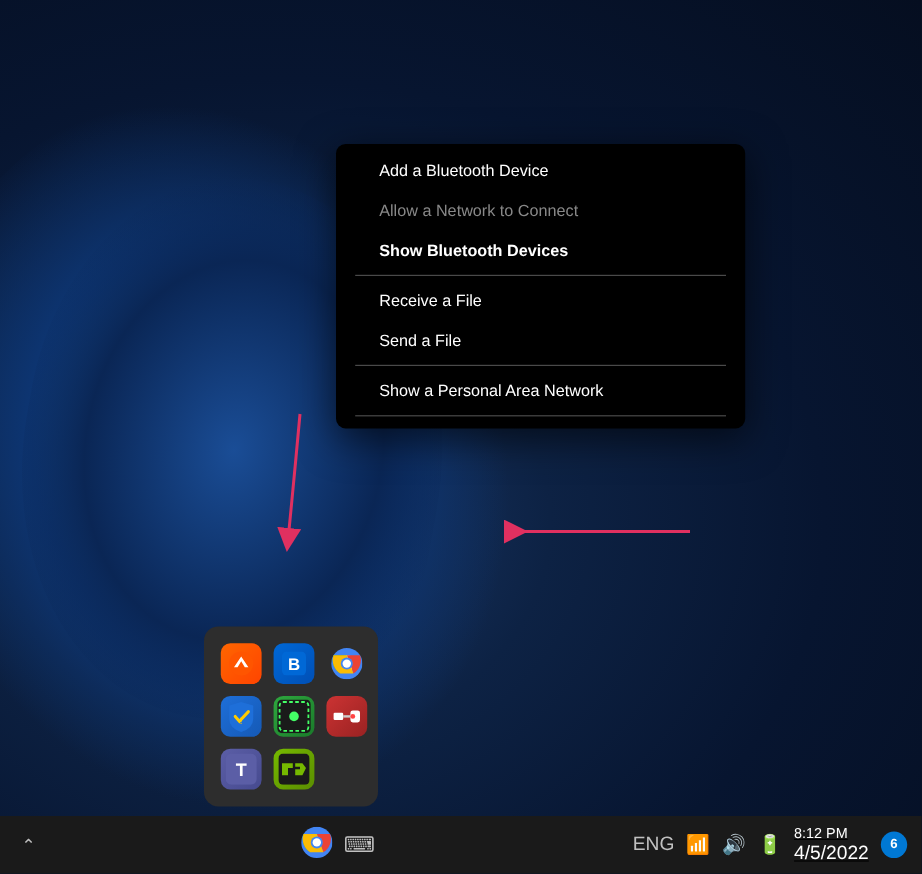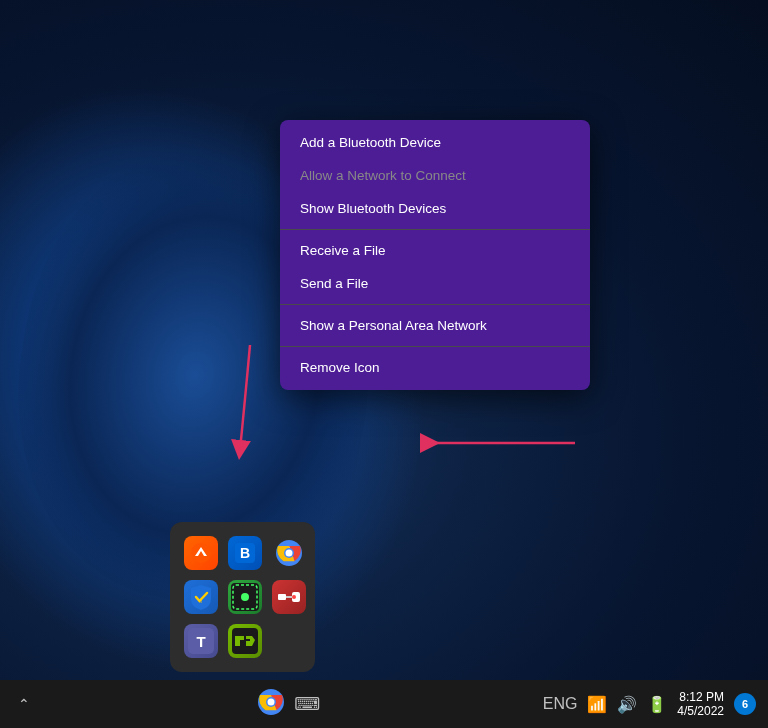--- a/index.html
+++ b/index.html
@@ -88,32 +88,33 @@
     }
 
     .taskbar-icon {
       color: #c0c0c0;
       font-size: 16px;
     }
 
     .taskbar-time {
       display: flex;
       flex-direction: column;
-      align-items: flex-end;
+      align-items: flex-start;
+      text-decoration: underline;
     }
 
     .taskbar-time .time {
       color: #ffffff;
       font-size: 12px;
       line-height: 1.2;
     }
 
     .taskbar-time .date {
       color: #ffffff;
-      font-size: 12px;
+      font-size: 16px;
       line-height: 1.2;
     }
 
     .notification-badge {
       width: 22px;
       height: 22px;
       background: #0078d4;
       border-radius: 50%;
       display: flex;
       align-items: center;
@@ -147,43 +148,43 @@
       justify-content: center;
       font-size: 20px;
       cursor: pointer;
     }
 
     
     .context-menu {
       position: absolute;
       top: 120px;
       left: 280px;
-      width: 310px;
-      background: #4c1d95;
+      width: 341px;
+      background: #000000;
       border-radius: 8px;
-      padding: 6px 0;
+      padding: 6px 16px;
       box-shadow: 0 8px 32px rgba(0,0,0,0.6);
       z-index: 30;
     }
 
     .context-menu-item {
       padding: 9px 20px;
       color: #ffffff;
       font-size: 13.5px;
       cursor: pointer;
       white-space: nowrap;
     }
 
     .context-menu-item.disabled {
       color: #888888;
       cursor: default;
     }
 
     .context-menu-item.bold {
-      font-weight: 400;
+      font-weight: 700;
     }
 
     .context-menu-divider {
       height: 1px;
       background: #4a4a4a;
       margin: 4px 0;
     }
 
     
     svg.arrow-svg {
@@ -241,21 +242,20 @@
 <div class="context-menu">
   <div class="context-menu-item">Add a Bluetooth Device</div>
   <div class="context-menu-item disabled">Allow a Network to Connect</div>
   <div class="context-menu-item bold">Show Bluetooth Devices</div>
   <div class="context-menu-divider"></div>
   <div class="context-menu-item">Receive a File</div>
   <div class="context-menu-item">Send a File</div>
   <div class="context-menu-divider"></div>
   <div class="context-menu-item">Show a Personal Area Network</div>
   <div class="context-menu-divider"></div>
-  <div class="context-menu-item">Remove Icon</div>
 </div>
 
 <svg class="arrow-svg" style="top:340px; left:190px; width:100px; height:130px;" viewBox="0 0 100 130">
   <defs>
     <marker id="arrowhead1" markerWidth="8" markerHeight="8" refX="4" refY="4" orient="auto">
       <path d="M0,0 L8,4 L0,8 Z" fill="#e03060"></path>
     </marker>
   </defs>
   <path d="M60,5 Q55,60 50,110" stroke="#e03060" stroke-width="2.5" fill="none" marker-end="url(#arrowhead1)"></path>
 </svg>

